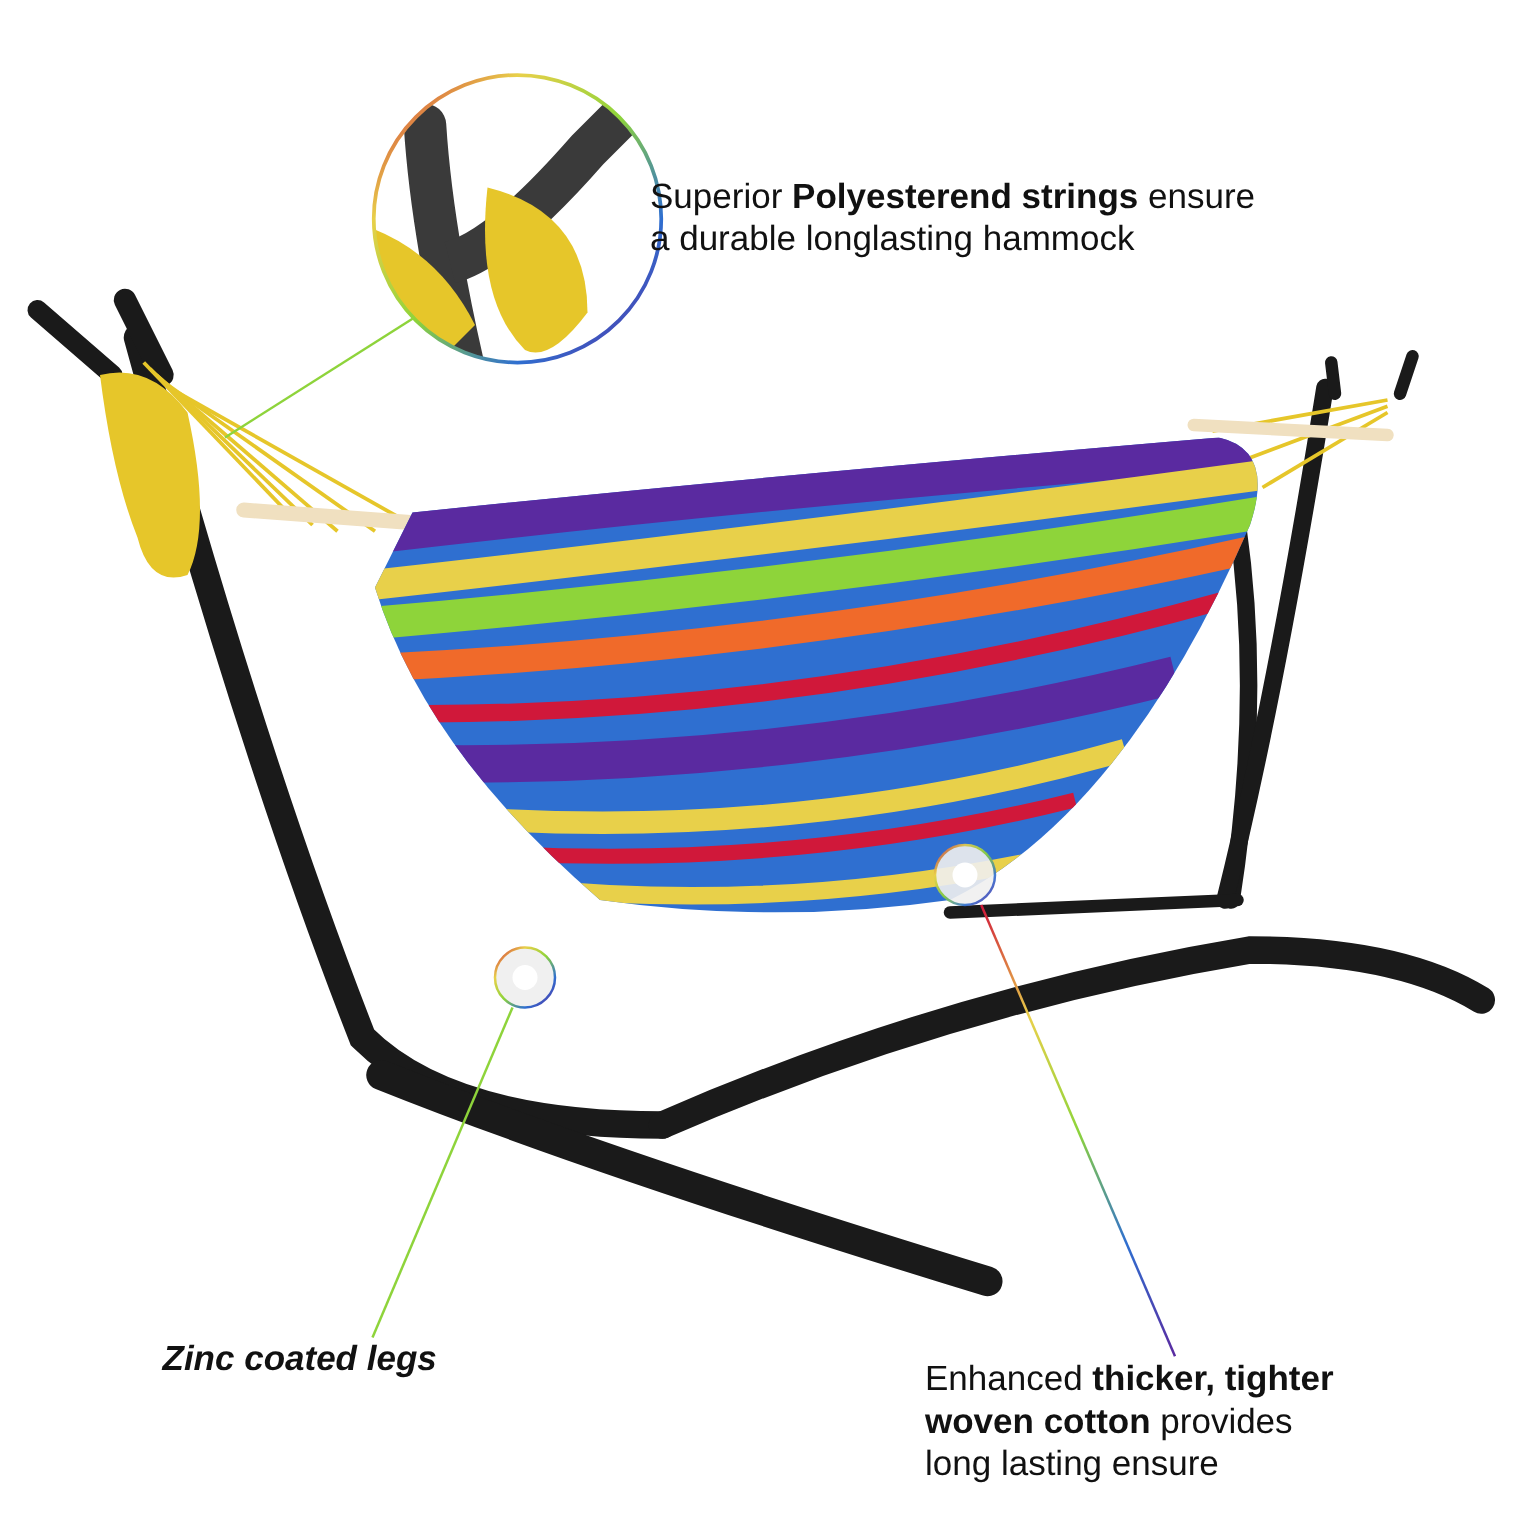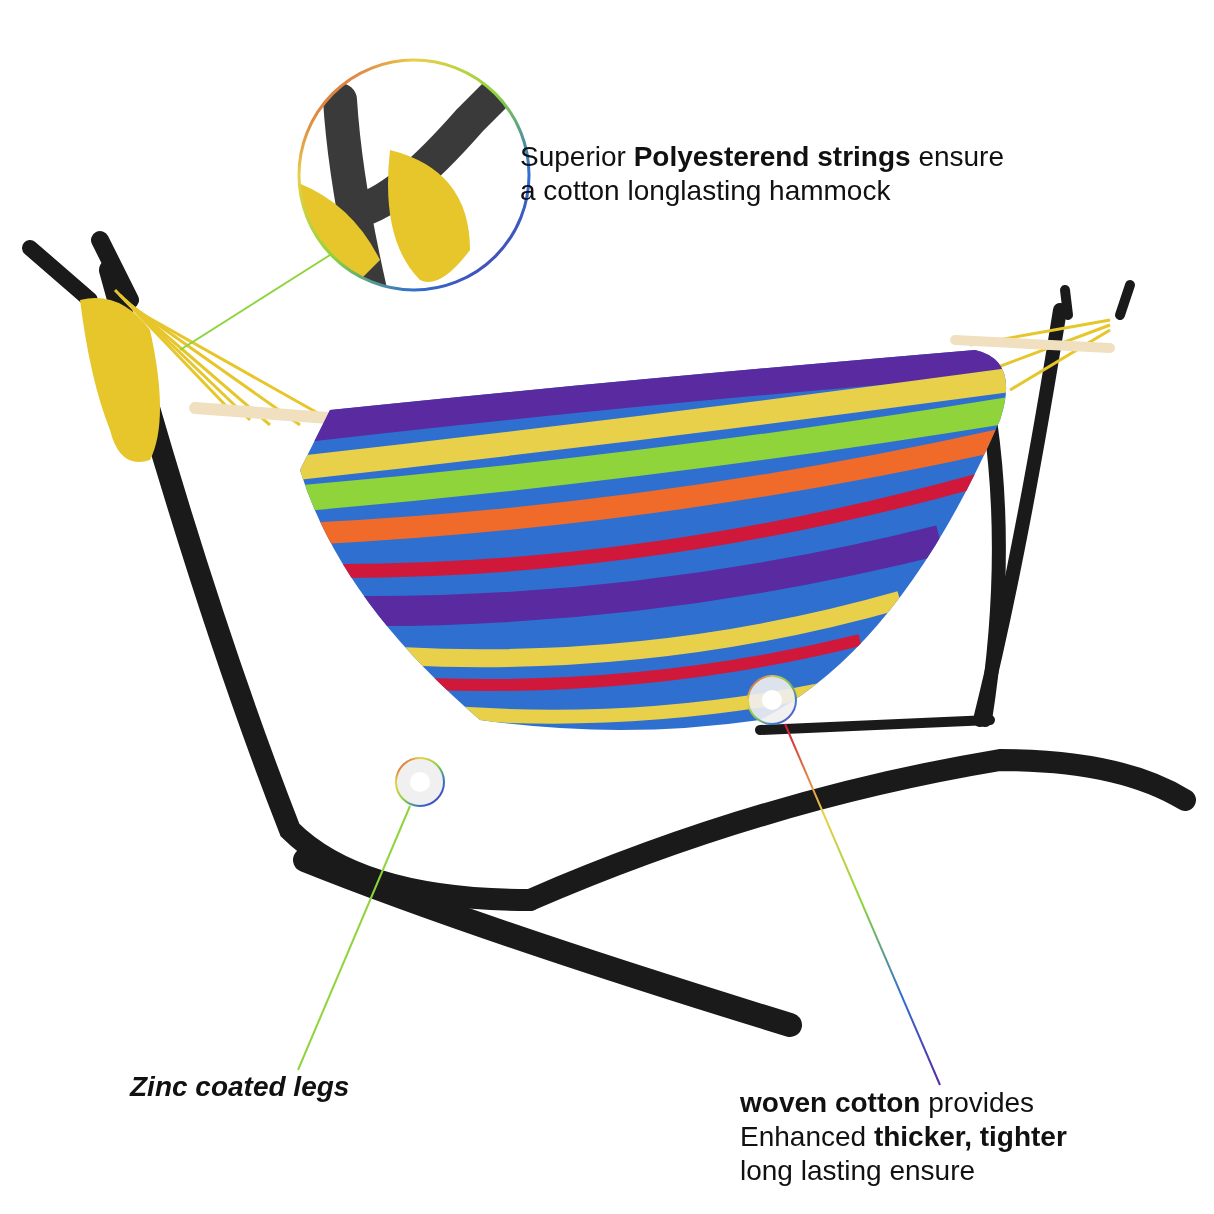--- a/index.html
+++ b/index.html
@@ -92,24 +92,24 @@
 
   <g>
     <circle cx="772" cy="700" r="24" fill="#f0f0f0" stroke="url(#rb)" stroke-width="2" opacity="0.9"></circle>
     <circle cx="772" cy="700" r="10" fill="#fff"></circle>
     <line x1="785" y1="724" x2="940" y2="1085" stroke="url(#rb)" stroke-width="2"></line>
   </g>
 </svg>
 
 <div class="caption cap-top">
   <div><span>Superior </span><b>Polyesterend strings</b><span> ensure</span></div>
-  <div>a cotton longlasting hammock</div>
+  <div>a durable longlasting hammock</div>
 </div>
 
 <div class="caption cap-left">
   <div><b>Zinc coated legs</b></div>
 </div>
 
 <div class="caption cap-right">
+  <div><span>Enhanced </span><b>thicker, tighter</b></div>
   <div><b>woven cotton</b><span> provides</span></div>
-  <div><span>Enhanced </span><b>thicker, tighter</b></div>
   <div>long lasting ensure</div>
 </div>
 
 </body></html>

